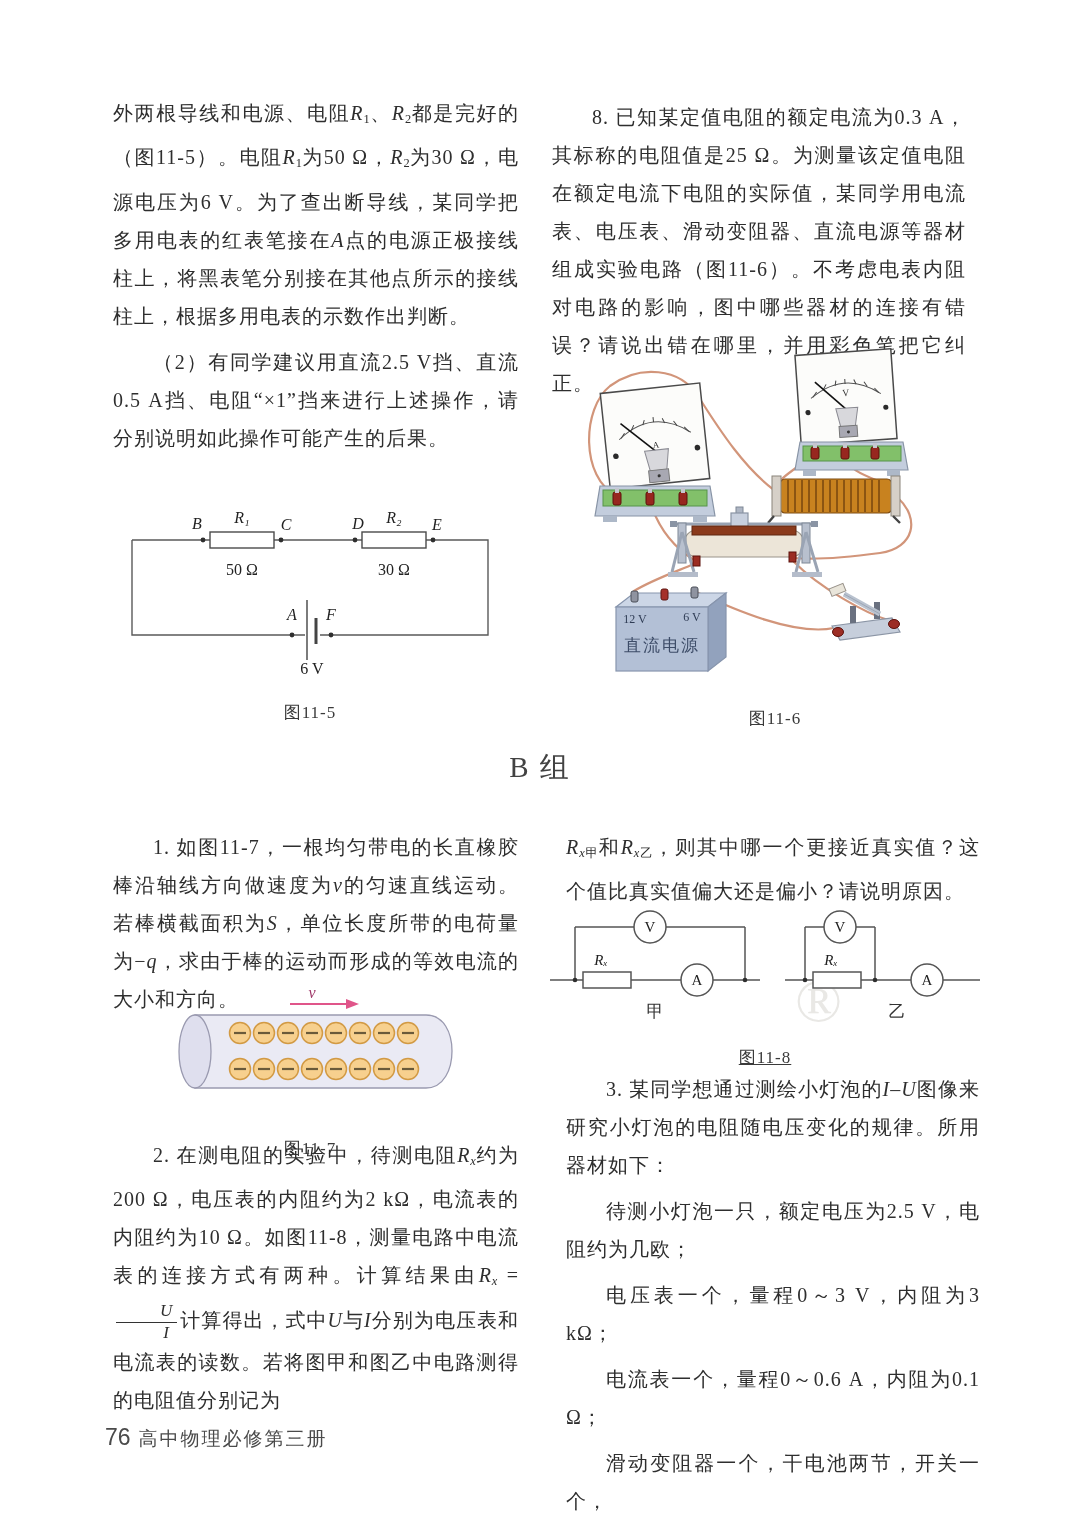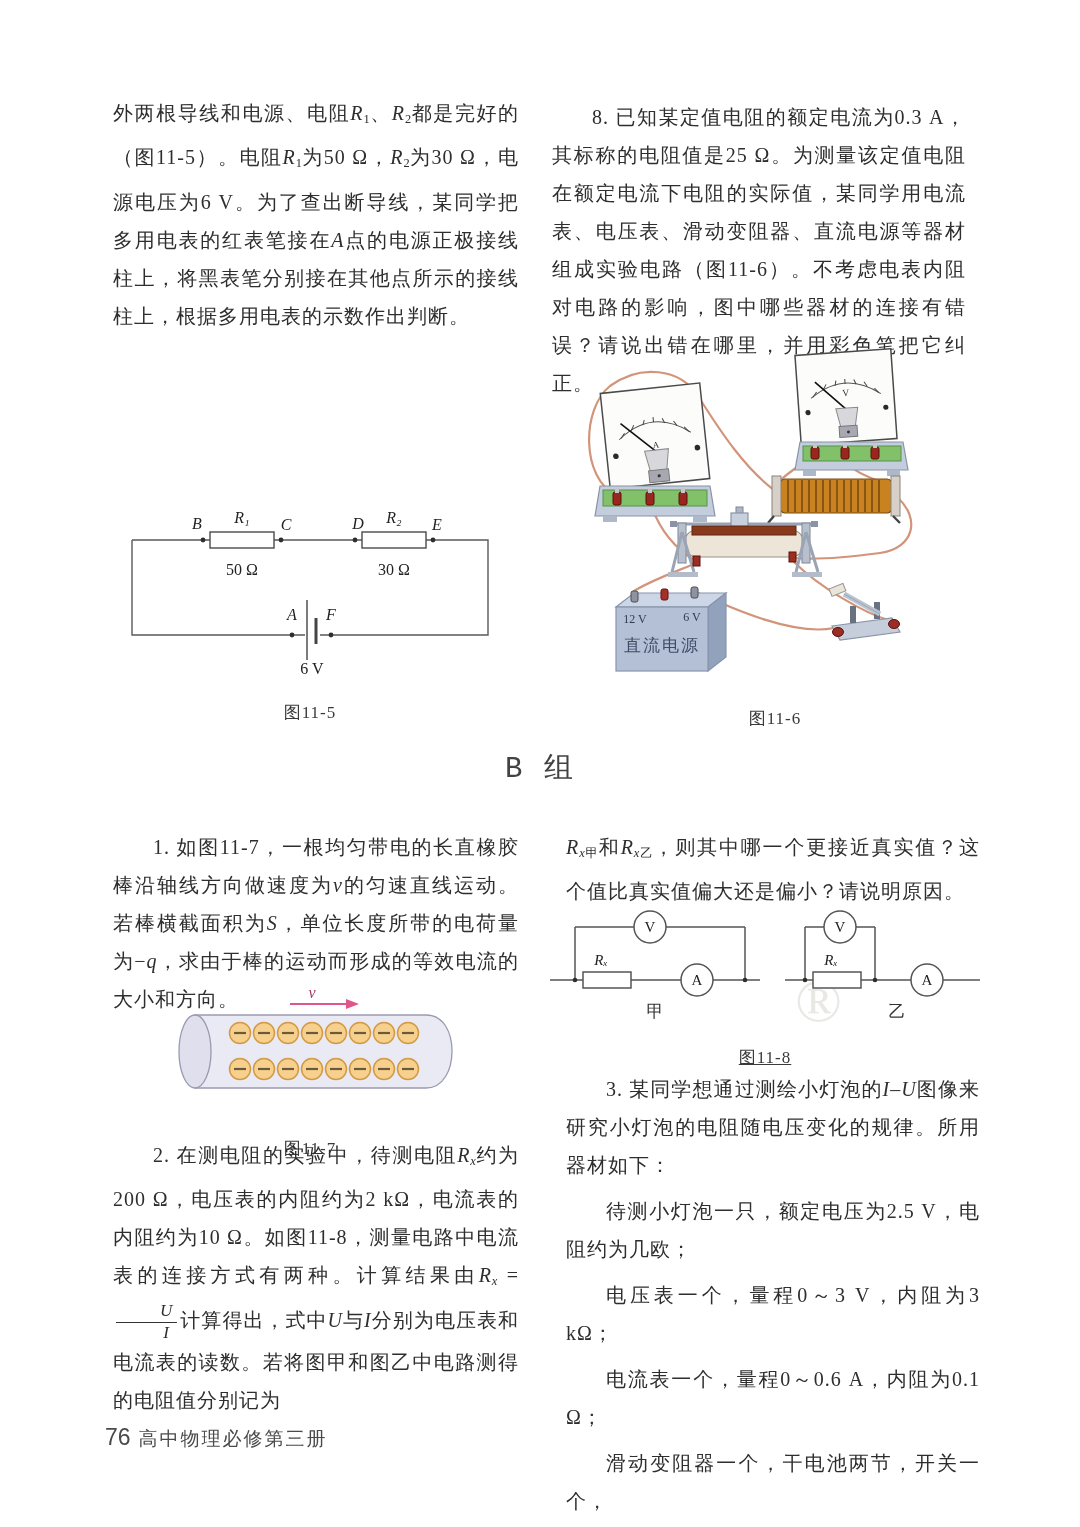--- a/index.html
+++ b/index.html
@@ -11,39 +11,40 @@
   .para.noindent{text-indent:0;}
   .seg-i{font-style:italic;}
   .seg-sub{font-size:0.62em;vertical-align:-0.28em;letter-spacing:0;}
   .seg-isub{font-style:italic;font-size:0.62em;vertical-align:-0.28em;letter-spacing:0;}
   .frac{display:inline-flex;flex-direction:column;vertical-align:middle;text-align:center;
         font-style:italic;font-size:0.85em;line-height:1.2;margin:0 3px;}
   .frac .fnum{border-bottom:1.4px solid #333;padding:0 4px;}
   .frac .fden{padding:0 4px;}
   .figcap{font-size:17px;color:#3a3a3a;text-align:center;margin-top:20px;letter-spacing:1px;}
   .figure{text-align:center;}
-  #heading-b{left:0;top:748px;width:1080px;text-align:center;font-family:Liberation Mono, monospace;
+  #heading-b{left:0;top:748px;width:1080px;text-align:center;font-family:Liberation Serif, serif;
              font-size:29px;color:#424242;letter-spacing:2px;}
   #footer{left:105px;top:1424px;display:flex;align-items:baseline;gap:8px;color:#4a4a4a;}
   #footer .pnum{font-size:23px;font-family:"Liberation Sans",sans-serif;}
   #footer .btitle{font-size:19px;letter-spacing:2px;text-align:right;}
   #watermark{left:250px;top:920px;font-size:290px;color:rgba(168,162,150,0.13);
              letter-spacing:40px;pointer-events:none;white-space:nowrap;}
   #watermark-reg{left:795px;top:965px;font-size:62px;color:rgba(168,162,150,0.25);pointer-events:none;}
   svg text{font-family:"Liberation Serif",serif;}
 </style>
 </head>
 <body>
 
 <div id="page">
 
   <div id="watermark-reg" class="abs">®</div>
 
   <div class="abs" style="left:105px;top:86px;width:422px;">
     <p class="para noindent"><span>外两根导线和电源、电阻</span><span class="seg-i">R</span><span class="seg-sub">1</span><span>、</span><span class="seg-i">R</span><span class="seg-sub">2</span><span>都是完好的（图11-5）。电阻</span><span class="seg-i">R</span><span class="seg-sub">1</span><span>为50 Ω，</span><span class="seg-i">R</span><span class="seg-sub">2</span><span>为30 Ω，电源电压为6 V。为了查出断导线，某同学把多用电表的红表笔接在</span><span class="seg-i">A</span><span>点的电源正极接线柱上，将黑表笔分别接在其他点所示的接线柱上，根据多用电表的示数作出判断。</span></p>
+    <p class="para">（2）有同学建议用直流2.5 V挡、直流0.5 A挡、电阻“×1”挡来进行上述操作，请分别说明如此操作可能产生的后果。</p>
   </div>
 
   <div class="abs figure" style="left:110px;top:502px;width:400px;">
     <svg width="400" height="175" viewBox="0 0 400 175">
       <g stroke="#5a5a5a" stroke-width="1.4" fill="none">
         <path d="M22,38 H378 V133 H210"></path>
         <path d="M195,133 H22 V38"></path>
       </g>
 
       <line x1="197" y1="98" x2="197" y2="158" stroke="#444" stroke-width="1.4"></line>

